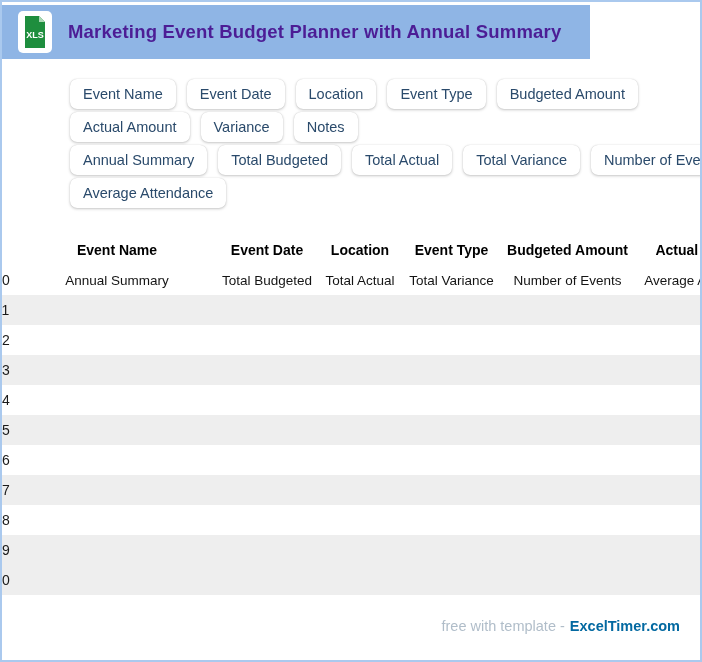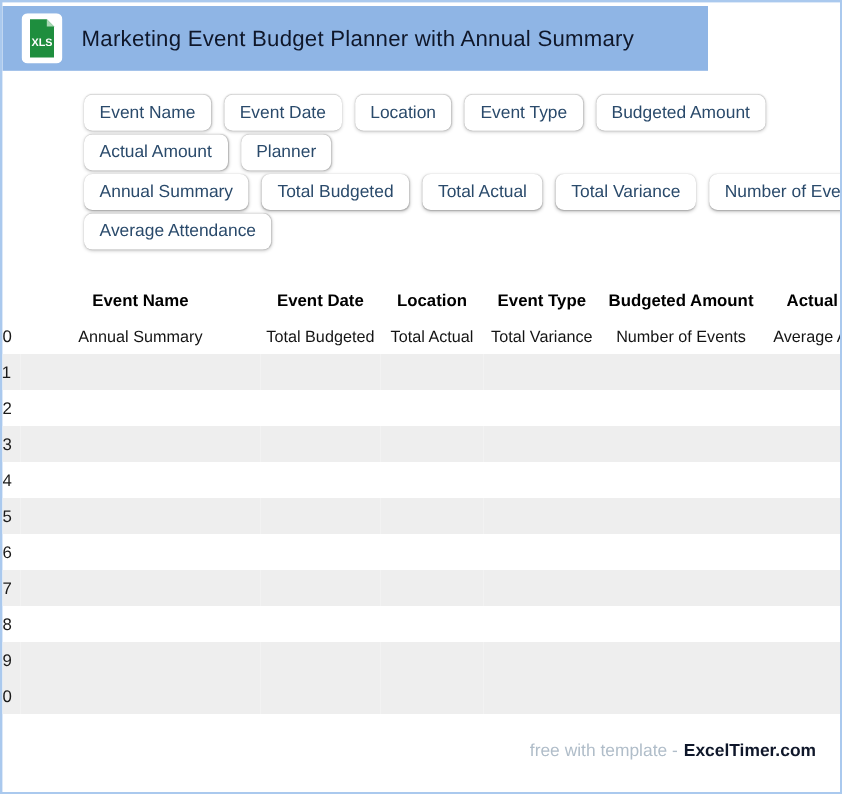--- a/index.html
+++ b/index.html
@@ -23,22 +23,22 @@
     display: flex;
     align-items: center;
     gap: 16px;
     padding-left: 16px;
     box-sizing: border-box;
   }
   .xls-tile { display: inline-flex; flex: 0 0 auto; align-items: flex-end; }
   .page-title {
     margin: 0;
     font-size: 18.5px;
-    font-weight: 400;
-    color: #0f172a;
+    font-weight: 700;
+    color: #4c1d95;
     letter-spacing: 0.2px;
     white-space: nowrap;
   }
 
   
   .chips {
     margin: 20px 8px 0 68px;
     display: flex;
     flex-direction: column;
   }
@@ -86,21 +86,21 @@
 
   
   .footer {
     position: absolute;
     right: 20px;
     bottom: 26px;
     font-size: 14.5px;
     color: #b0bdc9;
   }
   .footer .brand {
-    color: #0f172a;
+    color: #0369a1;
     font-weight: 700;
     text-decoration: none;
     margin-left: 5px;
     cursor: pointer;
   }
 </style>
 </head>
 <body>
 
 <div class="page">
@@ -120,21 +120,22 @@
   <div class="chips">
     <div class="chip-row">
       <span class="chip">Event Name</span>
       <span class="chip">Event Date</span>
       <span class="chip">Location</span>
       <span class="chip">Event Type</span>
       <span class="chip">Budgeted Amount</span>
     </div>
     <div class="chip-row">
       <span class="chip">Actual Amount</span>
-      <span class="chip">Planner</span>
+      <span class="chip">Variance</span>
+      <span class="chip">Notes</span>
     </div>
     <div class="chip-row">
       <span class="chip">Annual Summary</span>
       <span class="chip">Total Budgeted</span>
       <span class="chip">Total Actual</span>
       <span class="chip">Total Variance</span>
       <span class="chip">Number of Events</span>
     </div>
     <div class="chip-row">
       <span class="chip">Average Attendance</span>

